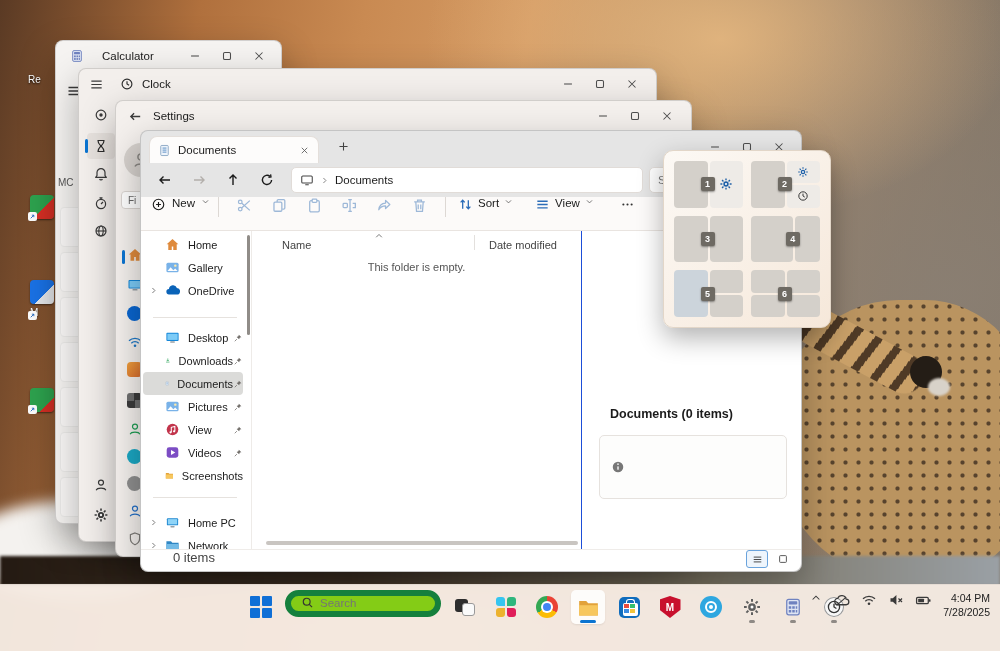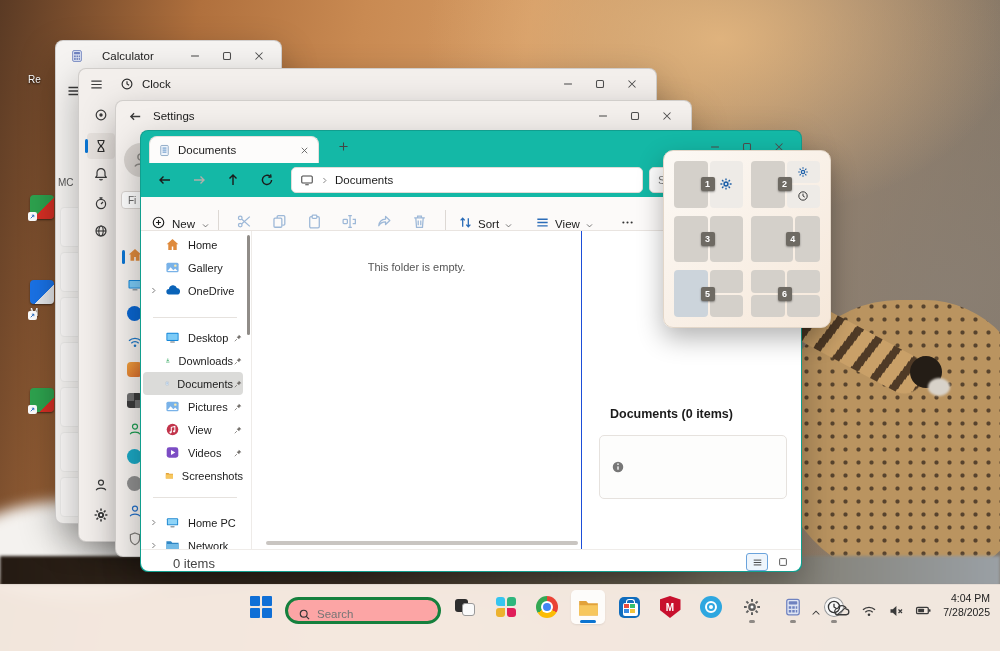--- a/index.html
+++ b/index.html
@@ -1,21 +1,21 @@
 <!DOCTYPE html>
 <html><head>
 <meta charset="utf-8">
 <style>
   html,body{margin:0;padding:0;background:#222;}
   #screen{position:relative;width:1000px;height:651px;overflow:hidden;
     font-family:"Liberation Sans","DejaVu Sans",sans-serif;color:#1b1b1b;
     -webkit-font-smoothing:antialiased;}
   .ab{position:absolute;}
   .ic{display:block;}
-  .flex{display:flex;align-items:flex-end;}
+  .flex{display:flex;align-items:flex-start;}
   
   #wallpaper{inset:0;background:
     radial-gradient(420px 260px at 72% 6%, rgba(232,186,130,.85), rgba(232,186,130,0) 70%),
     radial-gradient(500px 420px at 95% 45%, rgba(138,127,115,.9), rgba(138,127,115,0) 70%),
     linear-gradient(100deg,#5a3a24 0%,#7b4e2d 7%,#b0703d 18%,#c98a52 33%,#d49a63 48%,#b08a61 63%,#98816a 76%,#877867 90%,#7e7468 100%);}
   .cat-body{right:-34px;top:300px;width:260px;height:280px;border-radius:48% 42% 40% 50%;
     background-color:#bd9660;background-image:radial-gradient(#55402a 1.4px,transparent 2.7px);
     background-size:13px 13px;filter:blur(.6px);opacity:.95;}
   .cat-tail{right:70px;top:330px;width:140px;height:40px;border-radius:20px;transform:rotate(28deg);
     background:repeating-linear-gradient(100deg,#c9a068 0 13px,#4f3a26 13px 21px);filter:blur(.7px);}
@@ -508,21 +508,21 @@
           <use href="#person"></use>
         </svg>
       </span>
     <span class="ab" style="left:11px;top:430px;color:#7d7a77">
         <svg class="ic" width="16" height="16">
           <use href="#shield"></use>
         </svg>
       </span>
   </div>
 
-  <div class="win" style="left:140px;top:130px;width:660px;height:440px;background:#14b8a6;z-index:5">
+  <div class="win" style="left:140px;top:130px;width:660px;height:440px;background:#e5e5e5;z-index:5">
 
     <div class="ab" style="left:0;top:0;width:100%;height:32px">
       <div class="tab">
         <svg class="ic" width="13" height="13">
             <use href="#idoc"></use>
           </svg>
         <span style="margin-left:7px">Documents</span>
         <span style="margin-left:auto;color:#555">
             <svg class="ic" width="11" height="11">
               <use href="#winx"></use>
@@ -770,20 +770,28 @@
             </svg>
           <svg class="ic" width="15" height="15" style="margin-left:7px">
               <use href="#ifolderblue"></use>
             </svg>
           <span class="lbl">Network</span>
         </div>
         <div class="ab" style="right:1px;top:4px;width:3px;height:100px;background:#908c88;border-radius:2px"></div>
       </div>
 
       <div class="ab" style="left:110px;top:0;width:330px;height:100%;border-left:1px solid #eeebe8;box-sizing:border-box">
+        <div class="ab" style="left:0;top:0;width:100%;height:22px;font-size:11px;color:#444">
+          <span class="ab" style="left:30px;top:8px">Name</span>
+          <svg class="ic ab" width="10" height="10" style="left:122px;top:0;color:#666">
+              <use href="#chevU"></use>
+            </svg>
+          <span class="ab" style="left:237px;top:8px">Date modified</span>
+          <span class="ab" style="left:222px;top:4px;width:1px;height:15px;background:#e3e0dd"></span>
+        </div>
         <div class="ab" style="left:0;top:30px;width:100%;text-align:center;font-size:11px;color:#555">This folder is empty.</div>
         <div class="ab" style="left:14px;top:310px;width:312px;height:4px;background:#c9c5c1;border-radius:2px"></div>
       </div>
 
       <div class="ab" style="left:440px;top:0;width:220px;height:100%;border-left:1px solid #1d4ed8;box-sizing:border-box;background:#fff">
         <div class="ab" style="left:28px;top:176px;font-size:12.5px;font-weight:bold">Documents (0 items)</div>
         <div class="ab" style="left:17px;top:204px;width:186px;height:62px;border:1px solid #e6e2de;border-radius:5px;background:#fdfdfc">
           <span class="ab" style="left:11px;top:24px;color:#777">
               <svg class="ic" width="14" height="14">
                 <use href="#info"></use>
@@ -870,21 +878,21 @@
   <div class="ab" id="taskbar">
     <div class="ab flex" style="left:244px;top:5px;gap:7px">
       <span class="tico">
         <span class="startlogo">
             <span></span>
             <span></span>
             <span></span>
             <span></span>
           </span>
       </span>
-      <span class="flex" style="width:156px;height:27px;background:#fca5a5;border:3px solid #15803d;border-radius:14px;padding:0 10px;box-sizing:border-box;gap:4px">
+      <span class="flex" style="width:156px;height:27px;background:#84cc16;border:6px solid #15803d;border-radius:14px;padding:0 10px;box-sizing:border-box;gap:4px">
         <svg class="ic" width="13" height="13" style="color:#333">
             <use href="#search"></use>
           </svg>
         <input readonly="" style="border: none; background: transparent; outline: none; font-size: 11.5px; width: 100px; font-family: inherit; color: rgb(85, 85, 85);" placeholder="Search">
       </span>
       <span class="tico">
         <span style="position:relative;width:20px;height:20px">
           <span style="position:absolute;left:0;top:2px;width:13px;height:13px;background:#2d2d2d;border-radius:3px"></span>
           <span style="position:absolute;left:7px;top:6px;width:13px;height:13px;background:#fafafa;border:1px solid #9a9a9a;border-radius:3px;box-sizing:border-box"></span>
         </span>

